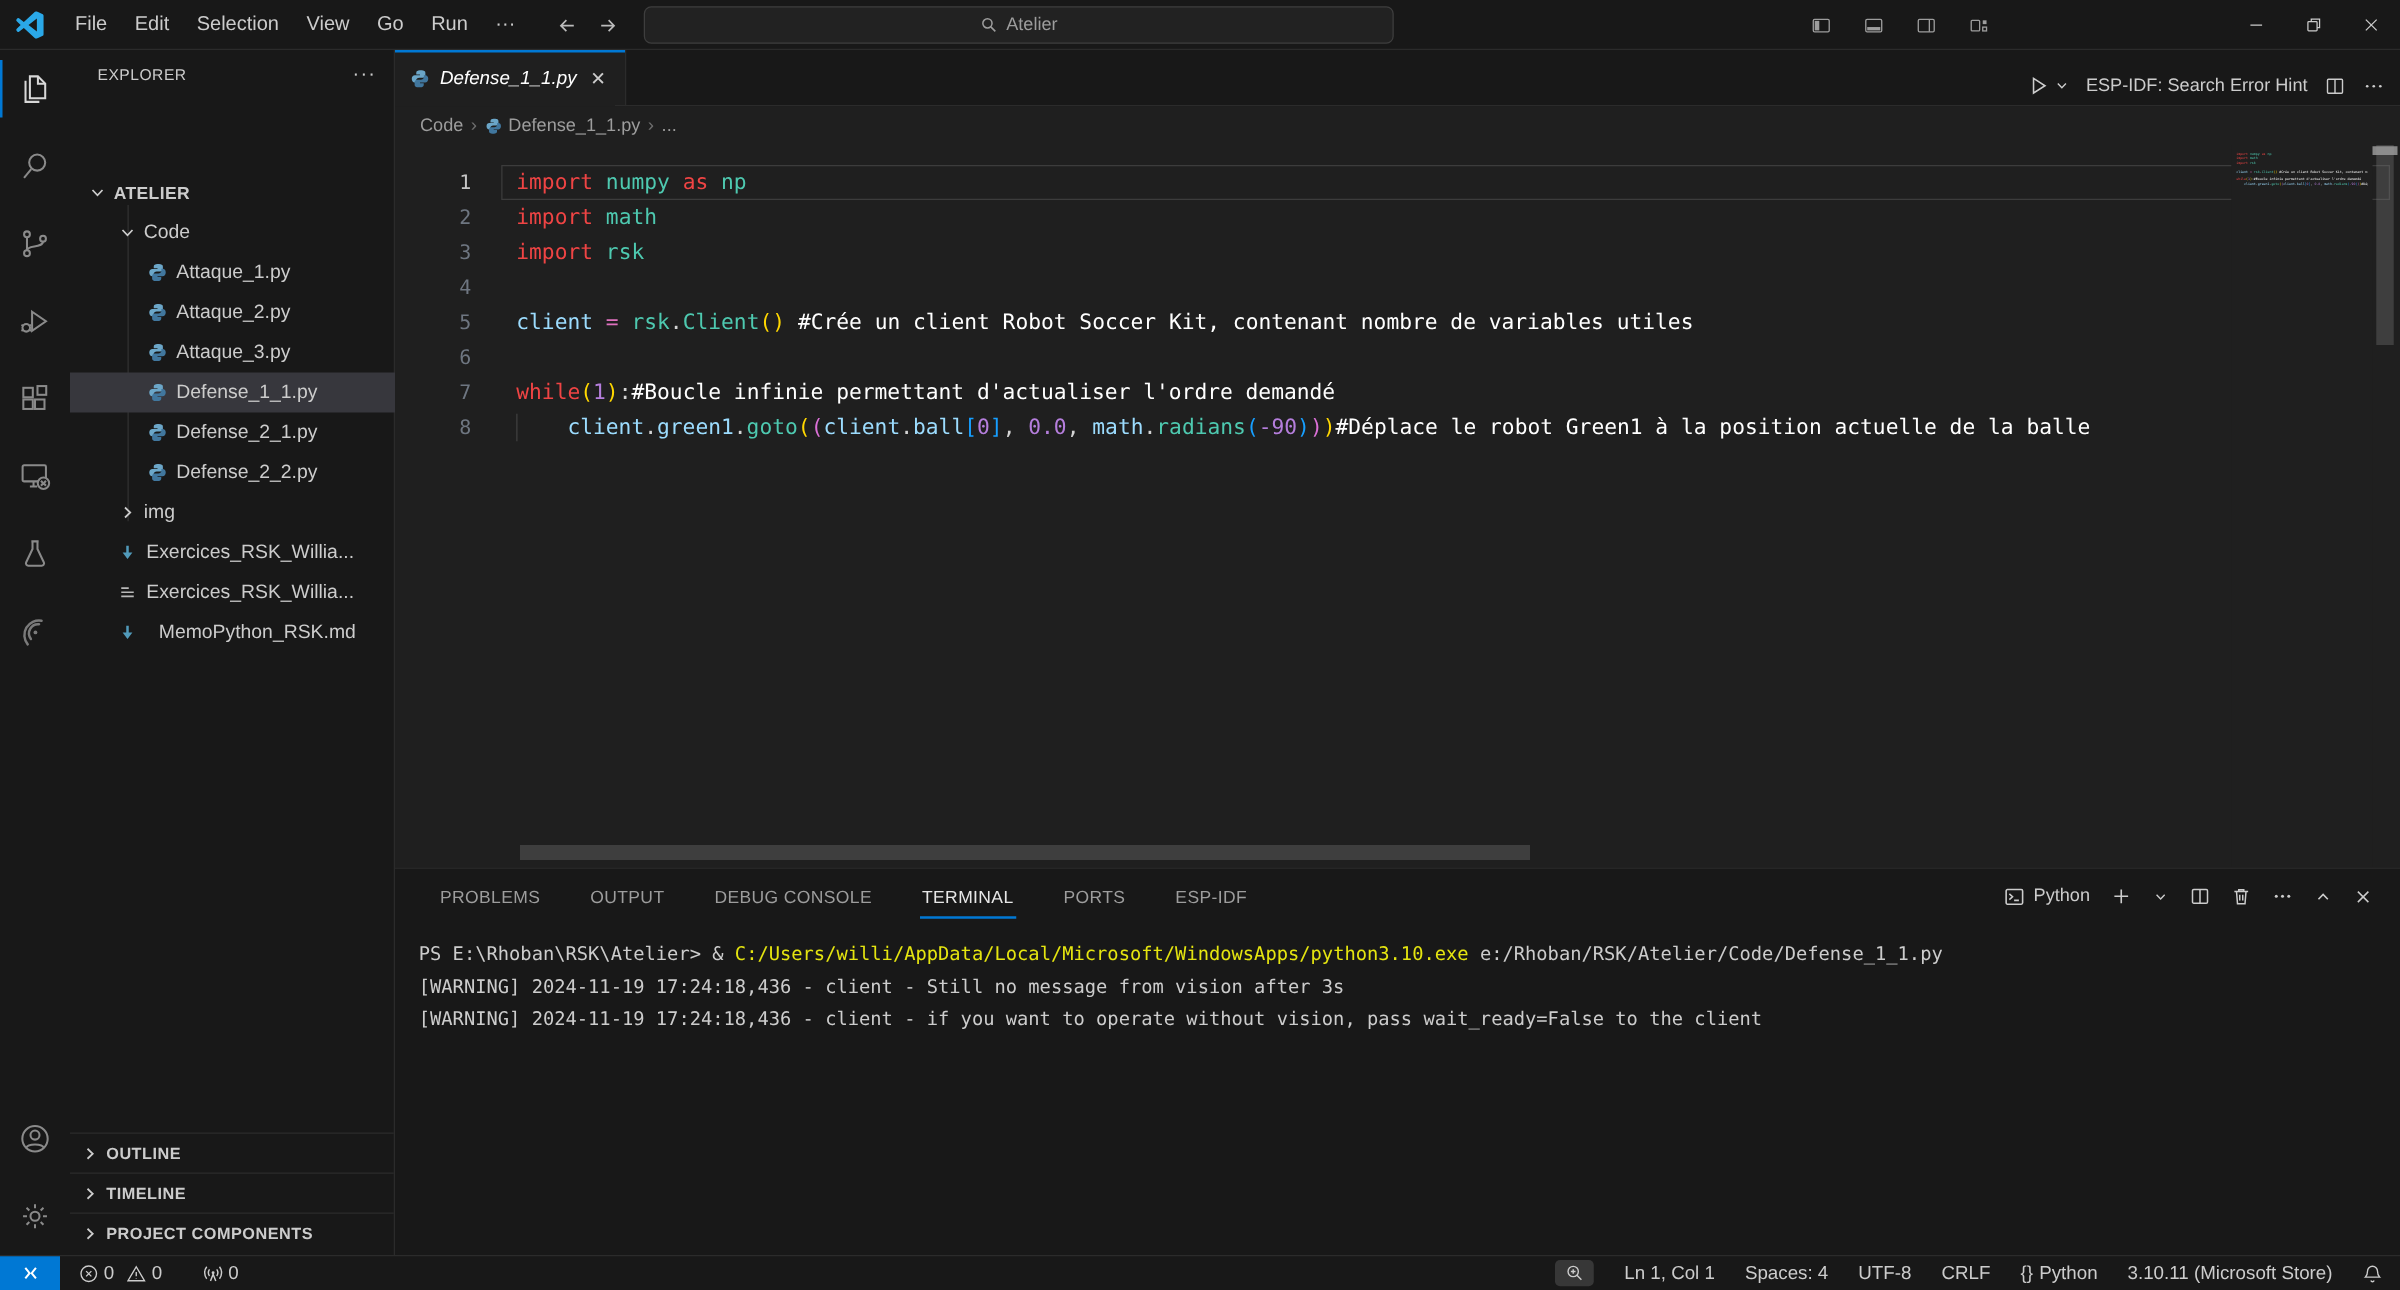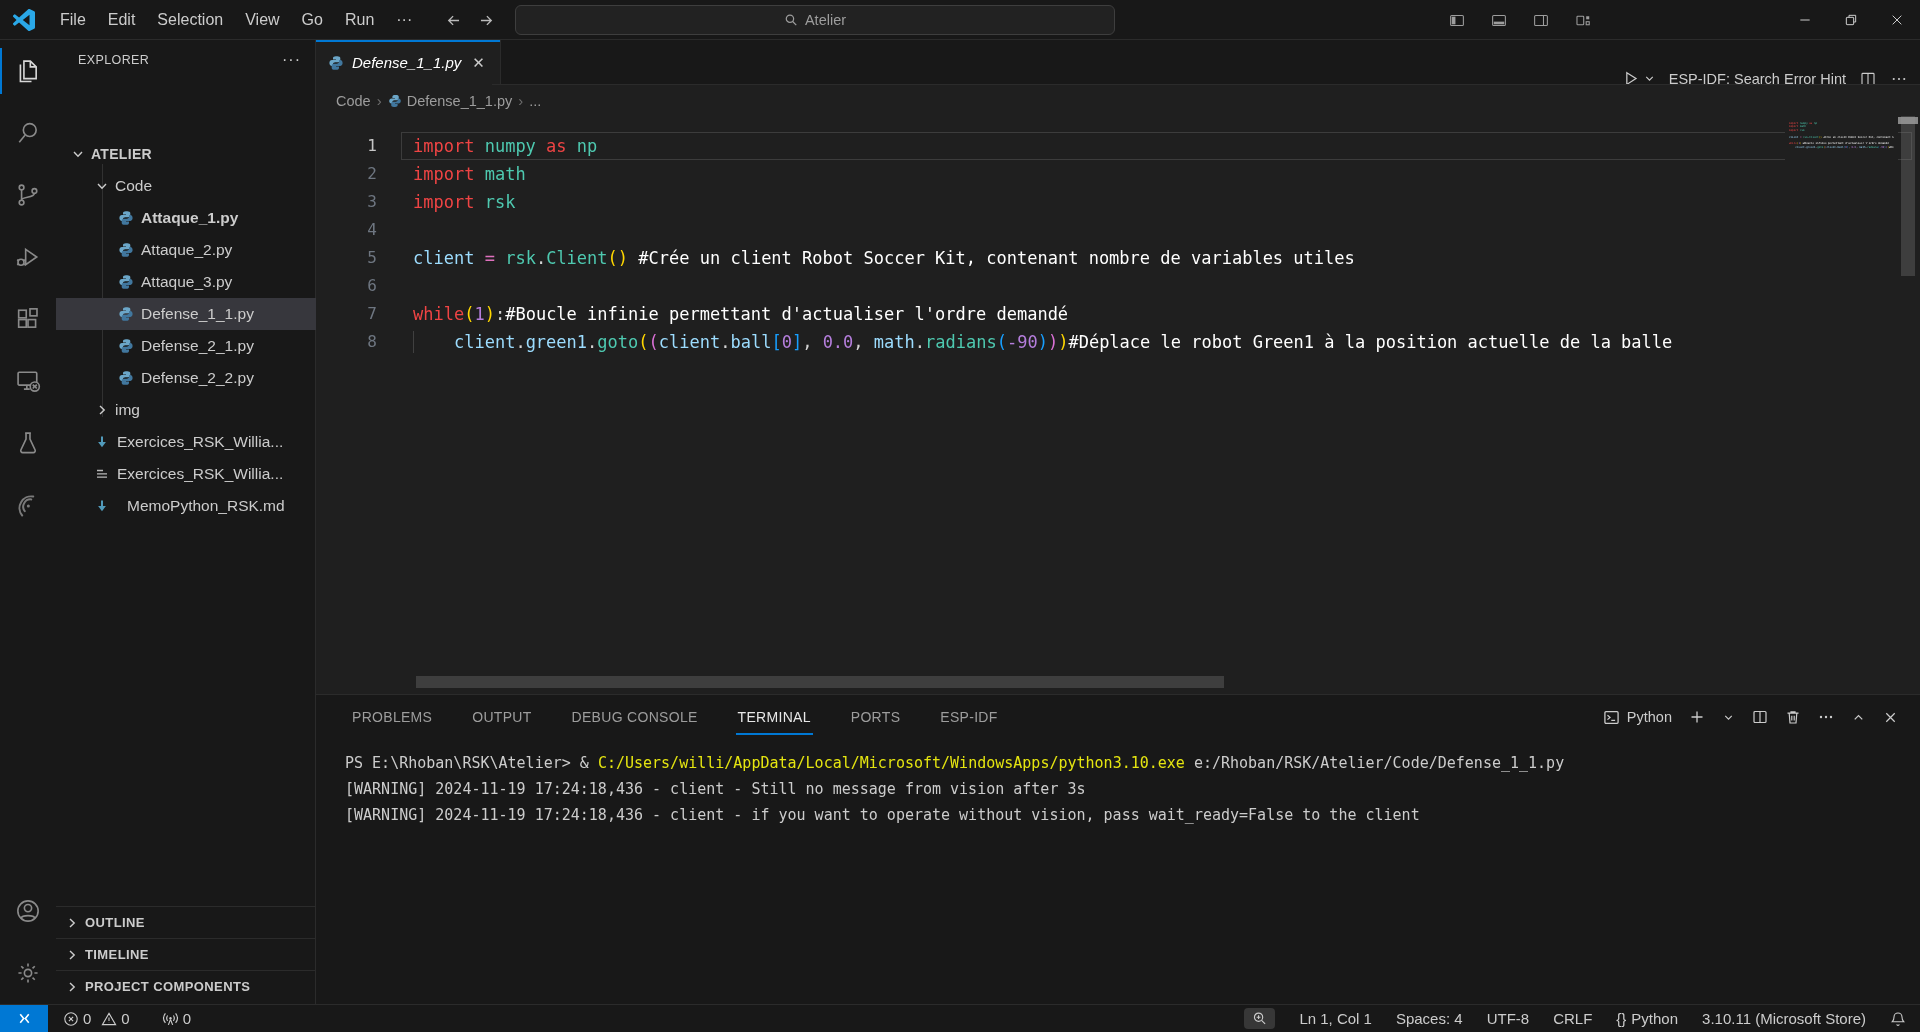--- a/index.html
+++ b/index.html
@@ -42,21 +42,21 @@
   .sb-section { height:32px; border-top:1px solid #2b2b2b; display:flex; align-items:center; padding-left:8px; font-weight:bold; font-size:13px; letter-spacing:.4px; color:#cccccc; gap:5px; }
 
   
   .editor-area { position:absolute; left:316px; top:40px; width:1604px; height:654px; background:#1f1f1f; }
   .tabbar { position:absolute; top:0; left:0; width:1604px; height:45px; background:#181818; }
   .tabbar::after { content:''; position:absolute; left:176px; right:0; bottom:0; height:1px; background:#2b2b2b; }
   .tab { position:absolute; left:0; top:0; height:45px; background:#1f1f1f; display:flex; align-items:center; padding:0 12px; gap:8px; border-right:1px solid #2b2b2b; }
   .tab::before { content:''; position:absolute; left:0; right:0; top:0; height:2px; background:#0078d4; }
   .tab-label { font-size:15px; font-style:italic; color:#ffffff; }
   .tab-close { color:#cccccc; font-size:15px; padding:1px 3px; border-radius:4px; }
-  .editor-toolbar { position:absolute; right:12px; top:16px; height:45px; display:flex; align-items:center; gap:13px; color:#cccccc; }
+  .editor-toolbar { position:absolute; right:12px; top:6px; height:45px; display:flex; align-items:center; gap:13px; color:#cccccc; }
   .et-hint { font-size:14.5px; color:#cccccc; }
   .run-group { display:flex; align-items:center; gap:2px; }
   .breadcrumbs { position:absolute; top:45px; left:0; width:1604px; height:31px; display:flex; align-items:center; padding-left:20px; font-size:14.5px; color:#9d9d9d; gap:6px; background:#1f1f1f; }
   .bc-sep { color:#6e6e6e; font-size:15px; }
   .bc-item { display:flex; align-items:center; gap:5px; }
 
   .code-area { position:absolute; top:76px; left:0; width:1604px; height:578px; overflow:hidden; }
   .code-lines { position:absolute; top:16px; left:0; width:1466px; }
   .code-line { height:28px; line-height:28px; display:flex; font-family:"DejaVu Sans Mono",monospace; font-size:17px; white-space:pre; position:relative; }
   .code-line .ln { flex:0 0 61px; text-align:right; color:#6e7681; font-size:16px; }
@@ -78,21 +78,21 @@
   .hscrollbar { position:absolute; left:0; bottom:6px; height:12px; width:1460px; }
   .hthumb { position:absolute; left:100px; width:808px; height:12px; background:rgba(121,121,121,0.35); }
 
   
   .panel { position:absolute; left:316px; top:694px; width:1604px; height:310px; background:#181818; border-top:1px solid #2b2b2b; }
   .panel-tabs { position:absolute; top:0; left:34px; height:44px; display:flex; align-items:center; gap:36px; }
   .ptab { font-size:14px; color:#9d9d9d; letter-spacing:.3px; padding:10px 2px 8px; border-bottom:2px solid transparent; }
   .ptab.active { color:#e7e7e7; border-bottom-color:#0078d4; }
   .panel-toolbar { position:absolute; top:0; right:22px; height:44px; display:flex; align-items:center; gap:17px; color:#cccccc; }
   .pt-shell { display:flex; align-items:center; gap:7px; font-size:14.5px; }
-  .terminal { position:absolute; top:55px; left:29px; right:20px; }
+  .terminal { position:absolute; top:55px; left:19px; right:20px; }
   .term-line { height:26px; line-height:26px; font-family:"DejaVu Sans Mono",monospace; font-size:15px; white-space:pre; color:#cccccc; }
 
   
   .statusbar { position:absolute; left:0; top:1004px; width:1920px; height:28px; background:#181818; border-top:1px solid #2b2b2b; display:flex; align-items:center; font-size:15px; color:#cccccc; }
   .sb-remote { width:48px; height:28px; background:#0078d4; display:flex; align-items:center; justify-content:center; }
   .sb-left { display:flex; align-items:center; gap:6px; margin-left:11px; }
   .sb-group { display:flex; align-items:center; gap:4px; padding:0 4px; }
   .sb-right { position:absolute; right:14px; display:flex; align-items:center; gap:24px; }
   .sb-item { display:flex; align-items:center; gap:5px; }
   .sb-zoom { background:#373737; border-radius:4px; padding:3px 8px; }
@@ -271,21 +271,21 @@
           <span class="tree-label">ATELIER</span>
         </div>
         <div class="tree-row" style="padding-left: 38px;">
           <span class="twisty">
             <svg width="16" height="16" viewBox="0 0 16 16" fill="none" stroke="#cccccc" stroke-width="1.4">
               <path d="M4 6l4 4.2 4-4.2"></path>
             </svg>
           </span>
           <span class="tree-label">Code</span>
         </div>
-        <div class="tree-row" style="padding-left: 62px; font-weight: bold;">
+        <div class="tree-row" style="padding-left: 62px;">
           <span class="ficon">
             <svg width="16" height="16" viewBox="0 0 16 16">
               <path fill="#6ba6c8" d="M7.9 1.2c-1.7 0-2.9.7-2.9 1.9v1.4h3v.6H3.9c-1.4 0-2.5 1.1-2.5 2.9 0 1.8 1 2.9 2.4 2.9h1.1V9.4c0-1.3 1.1-2.2 2.5-2.2h2.9c1.1 0 2-.9 2-2V3.1c0-1.2-1.3-1.9-3-1.9z"></path>
               <path fill="#41779e" d="M8.1 14.8c1.7 0 2.9-.7 2.9-1.9v-1.4H8v-.6h4.1c1.4 0 2.5-1.1 2.5-2.9 0-1.8-1-2.9-2.4-2.9h-1.1v1.5c0 1.3-1.1 2.2-2.5 2.2H5.7c-1.1 0-2 .9-2 2v2.1c0 1.2 1.3 1.9 3 1.9z"></path>
             </svg>
           </span>
           <span class="tree-label">Attaque_1.py</span>
         </div>
         <div class="tree-row" style="padding-left: 62px;">
           <span class="ficon">

